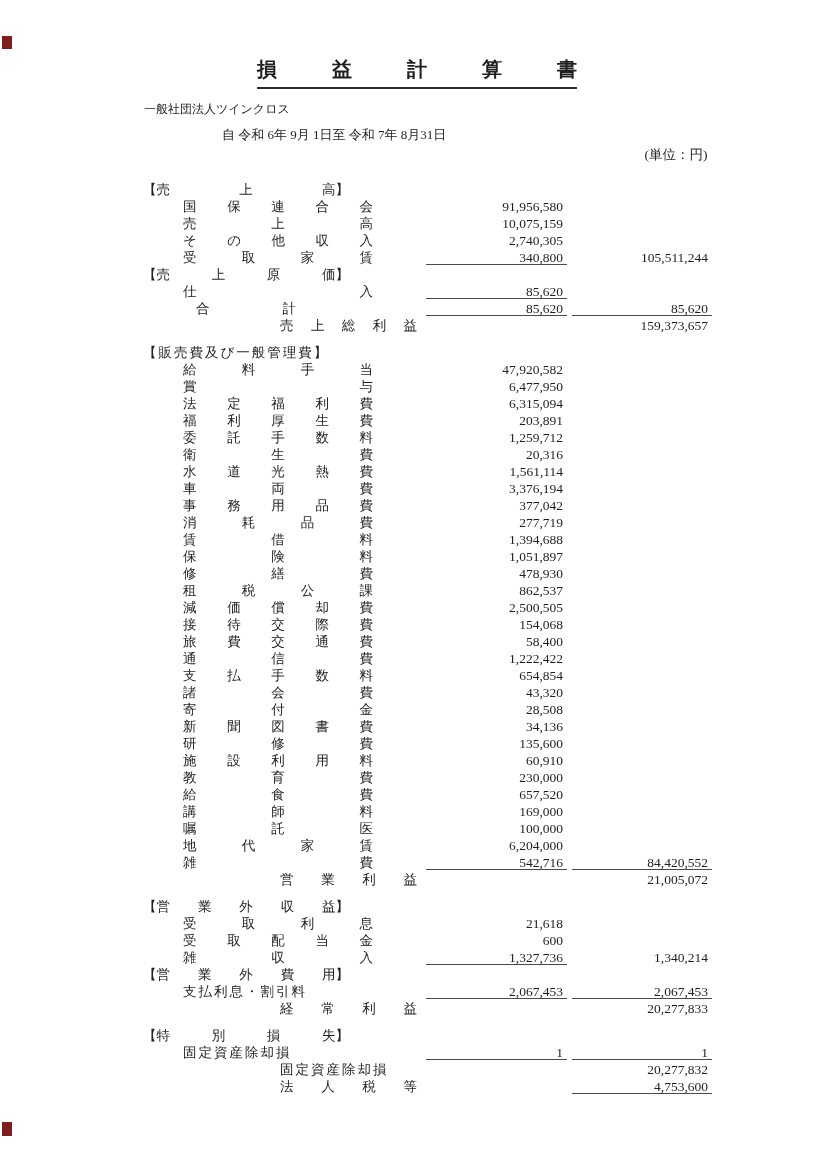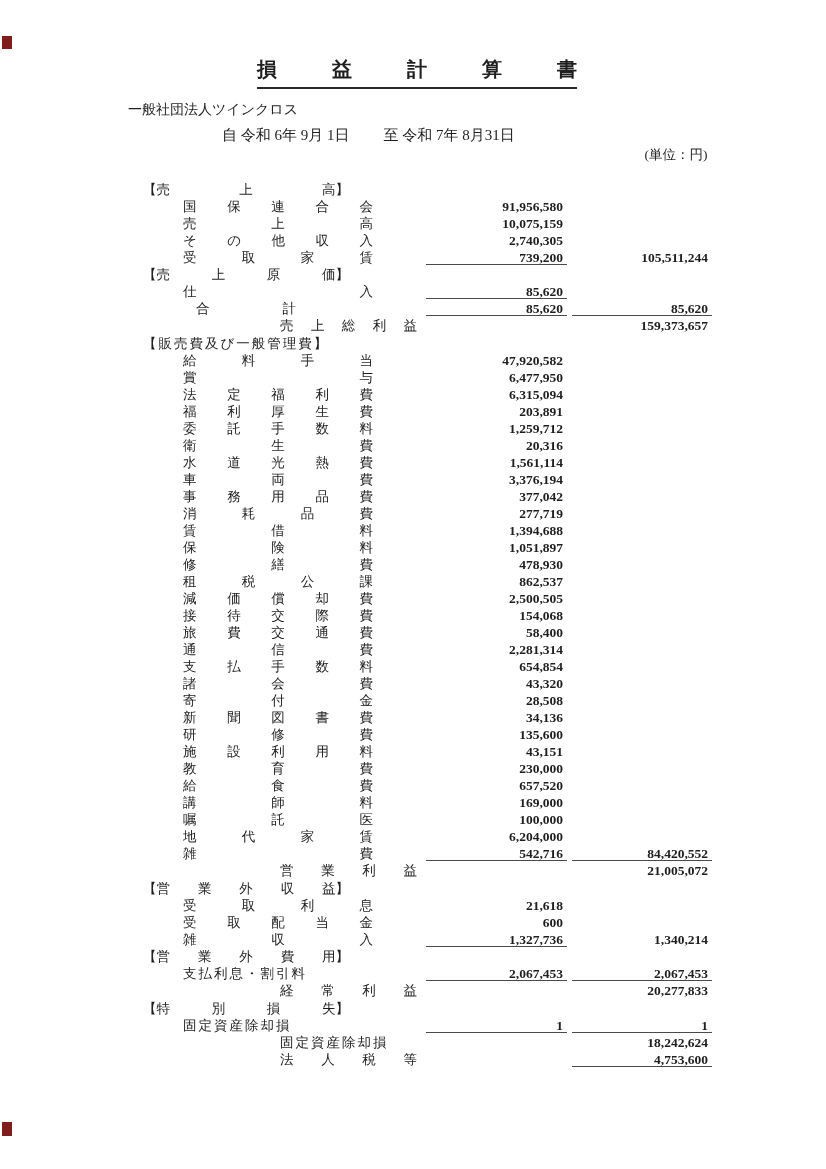--- a/index.html
+++ b/index.html
@@ -12,35 +12,35 @@
     overflow:hidden;
     -webkit-font-smoothing:antialiased;
   }
   
   #title-row{
     position:absolute;left:257px;top:56px;width:320px;
     display:flex;justify-content:space-between;
     font-size:20px;font-weight:bold;letter-spacing:0;
     padding-bottom:4px;border-bottom:2px solid #2a2a2a;
   }
-  #company{position:absolute;left:128px;top:101px;font-size:14px;}
-  #period{position:absolute;left:222px;top:126px;font-size:15px;display:flex;gap:34px;}
+  #company{position:absolute;left:144px;top:101px;font-size:12px;}
+  #period{position:absolute;left:222px;top:126px;font-size:13px;display:flex;}
   #unit{position:absolute;left:618px;top:146px;width:116px;display:flex;justify-content:center;font-size:13.5px;}
   
   #statement{position:absolute;left:0;top:181px;width:826px;}
-  .section + .section{margin-top:1px;}
+  .section + .section{margin-top:10px;}
   .row{position:relative;height:17px;line-height:17px;font-size:13.5px;}
   .lbl{position:absolute;top:0;height:17px;}
   .fld-s {left:143px;width:206px;}
   .fld-i {left:183px;width:190px;}
   .fld-st{left:196px;width:100px;}
   .fld-t {left:280px;width:137px;}
   .lbl-spread{display:flex;justify-content:space-between;}
   .lbl-single{display:block;letter-spacing:2px;white-space:nowrap;}
-  .amt{position:absolute;top:0;height:16px;text-align:right;padding-right:4px;box-sizing:border-box;white-space:nowrap;font-weight:bold;}
+  .amt{position:absolute;top:0;height:16px;text-align:right;padding-right:4px;box-sizing:border-box;white-space:nowrap;}
   .amt1{left:426px;width:141px;}
   .amt2{left:572px;width:140px;}
   .uline{border-bottom:1px solid #4a4a4a;}
   
   .scan-mark{position:absolute;left:2px;width:10px;background:#7f1d1d;}
   #scan-mark-top{top:36px;height:13px;}
   #scan-mark-bottom{top:1122px;height:14px;}
 </style>
 </head>
 <body>
@@ -107,21 +107,21 @@
           </div>
           <div class="amt amt1">2,740,305</div>
         </div>
         <div class="row">
           <div class="lbl fld-i lbl-spread">
             <span>受</span>
             <span>取</span>
             <span>家</span>
             <span>賃</span>
           </div>
-          <div class="amt amt1 uline">739,200</div>
+          <div class="amt amt1 uline">340,800</div>
           <div class="amt amt2">105,511,244</div>
         </div>
         <div class="row">
           <div class="lbl fld-s lbl-spread">
             <span>【売</span>
             <span>上</span>
             <span>原</span>
             <span>価】</span>
           </div>
         </div>
@@ -308,21 +308,21 @@
             <span>費</span>
           </div>
           <div class="amt amt1">58,400</div>
         </div>
         <div class="row">
           <div class="lbl fld-i lbl-spread">
             <span>通</span>
             <span>信</span>
             <span>費</span>
           </div>
-          <div class="amt amt1">2,281,314</div>
+          <div class="amt amt1">1,222,422</div>
         </div>
         <div class="row">
           <div class="lbl fld-i lbl-spread">
             <span>支</span>
             <span>払</span>
             <span>手</span>
             <span>数</span>
             <span>料</span>
           </div>
           <div class="amt amt1">654,854</div>
@@ -362,21 +362,21 @@
           <div class="amt amt1">135,600</div>
         </div>
         <div class="row">
           <div class="lbl fld-i lbl-spread">
             <span>施</span>
             <span>設</span>
             <span>利</span>
             <span>用</span>
             <span>料</span>
           </div>
-          <div class="amt amt1">43,151</div>
+          <div class="amt amt1">60,910</div>
         </div>
         <div class="row">
           <div class="lbl fld-i lbl-spread">
             <span>教</span>
             <span>育</span>
             <span>費</span>
           </div>
           <div class="amt amt1">230,000</div>
         </div>
         <div class="row">
@@ -501,21 +501,21 @@
             <span>失】</span>
           </div>
         </div>
         <div class="row">
           <div class="lbl fld-i lbl-single">固定資産除却損</div>
           <div class="amt amt1 uline">1</div>
           <div class="amt amt2 uline">1</div>
         </div>
         <div class="row">
           <div class="lbl fld-t lbl-single">固定資産除却損</div>
-          <div class="amt amt2">18,242,624</div>
+          <div class="amt amt2">20,277,832</div>
         </div>
         <div class="row">
           <div class="lbl fld-t lbl-spread">
             <span>法</span>
             <span>人</span>
             <span>税</span>
             <span>等</span>
           </div>
           <div class="amt amt2 uline">4,753,600</div>
         </div>

